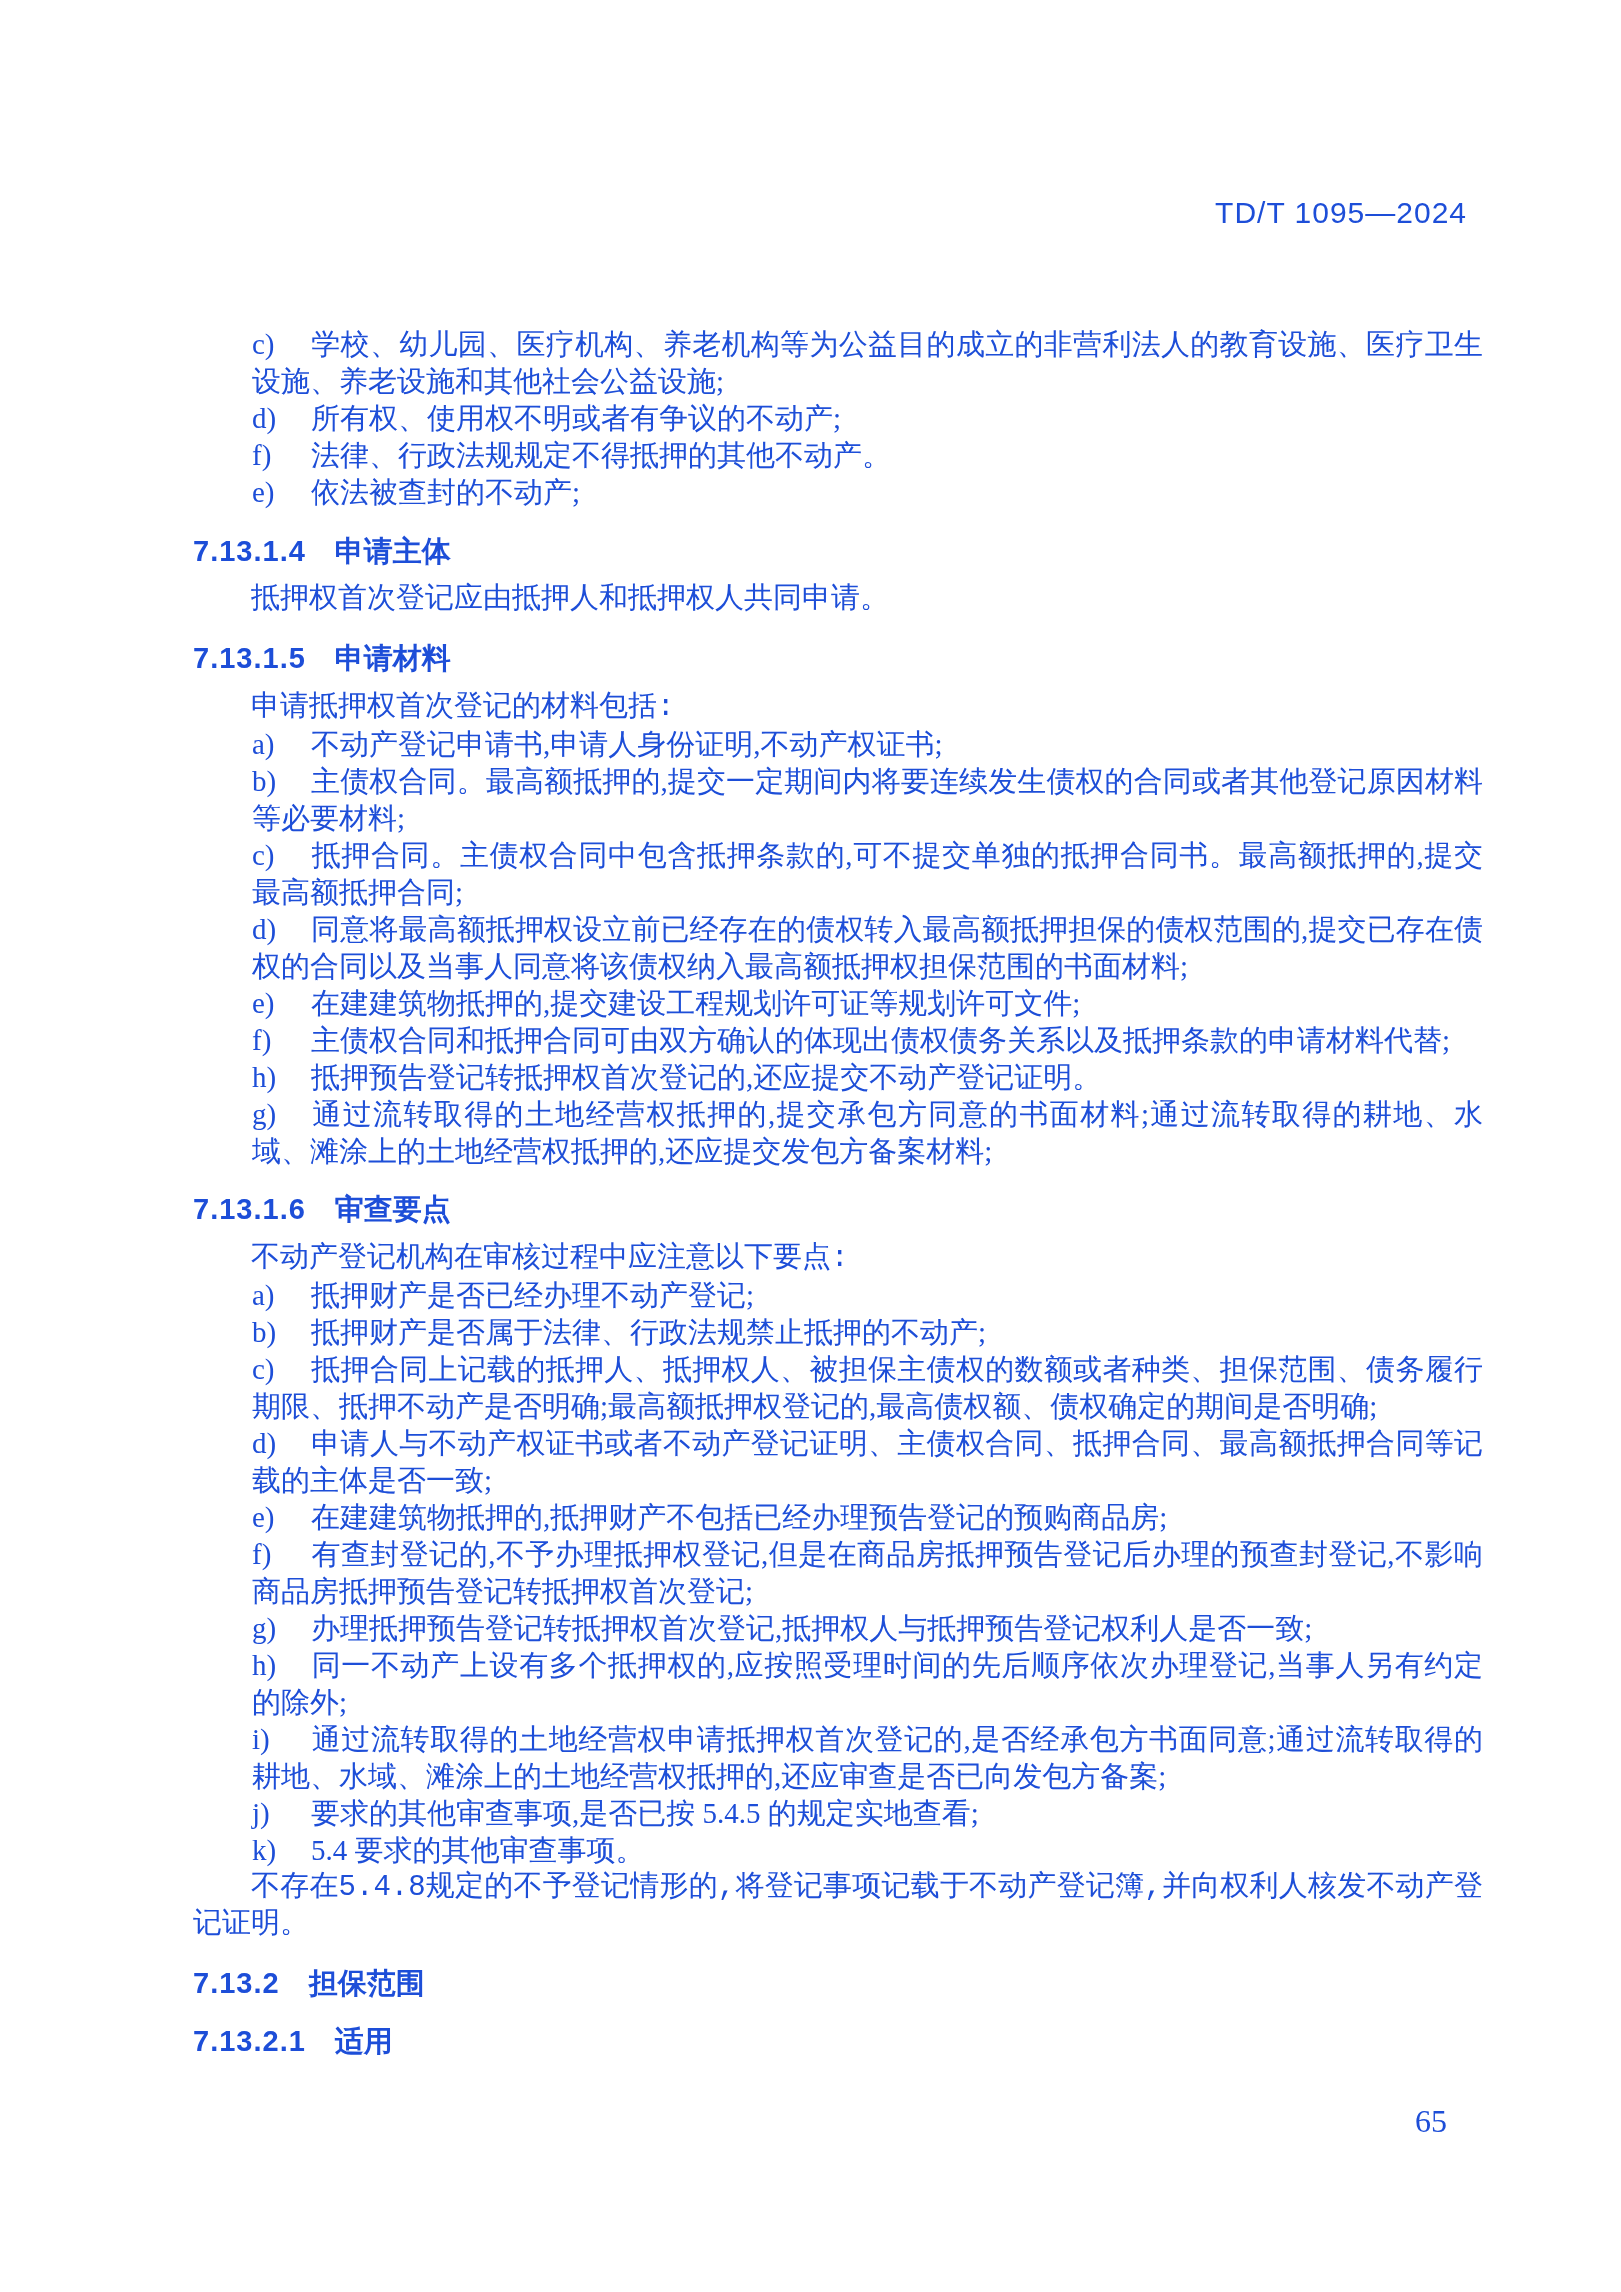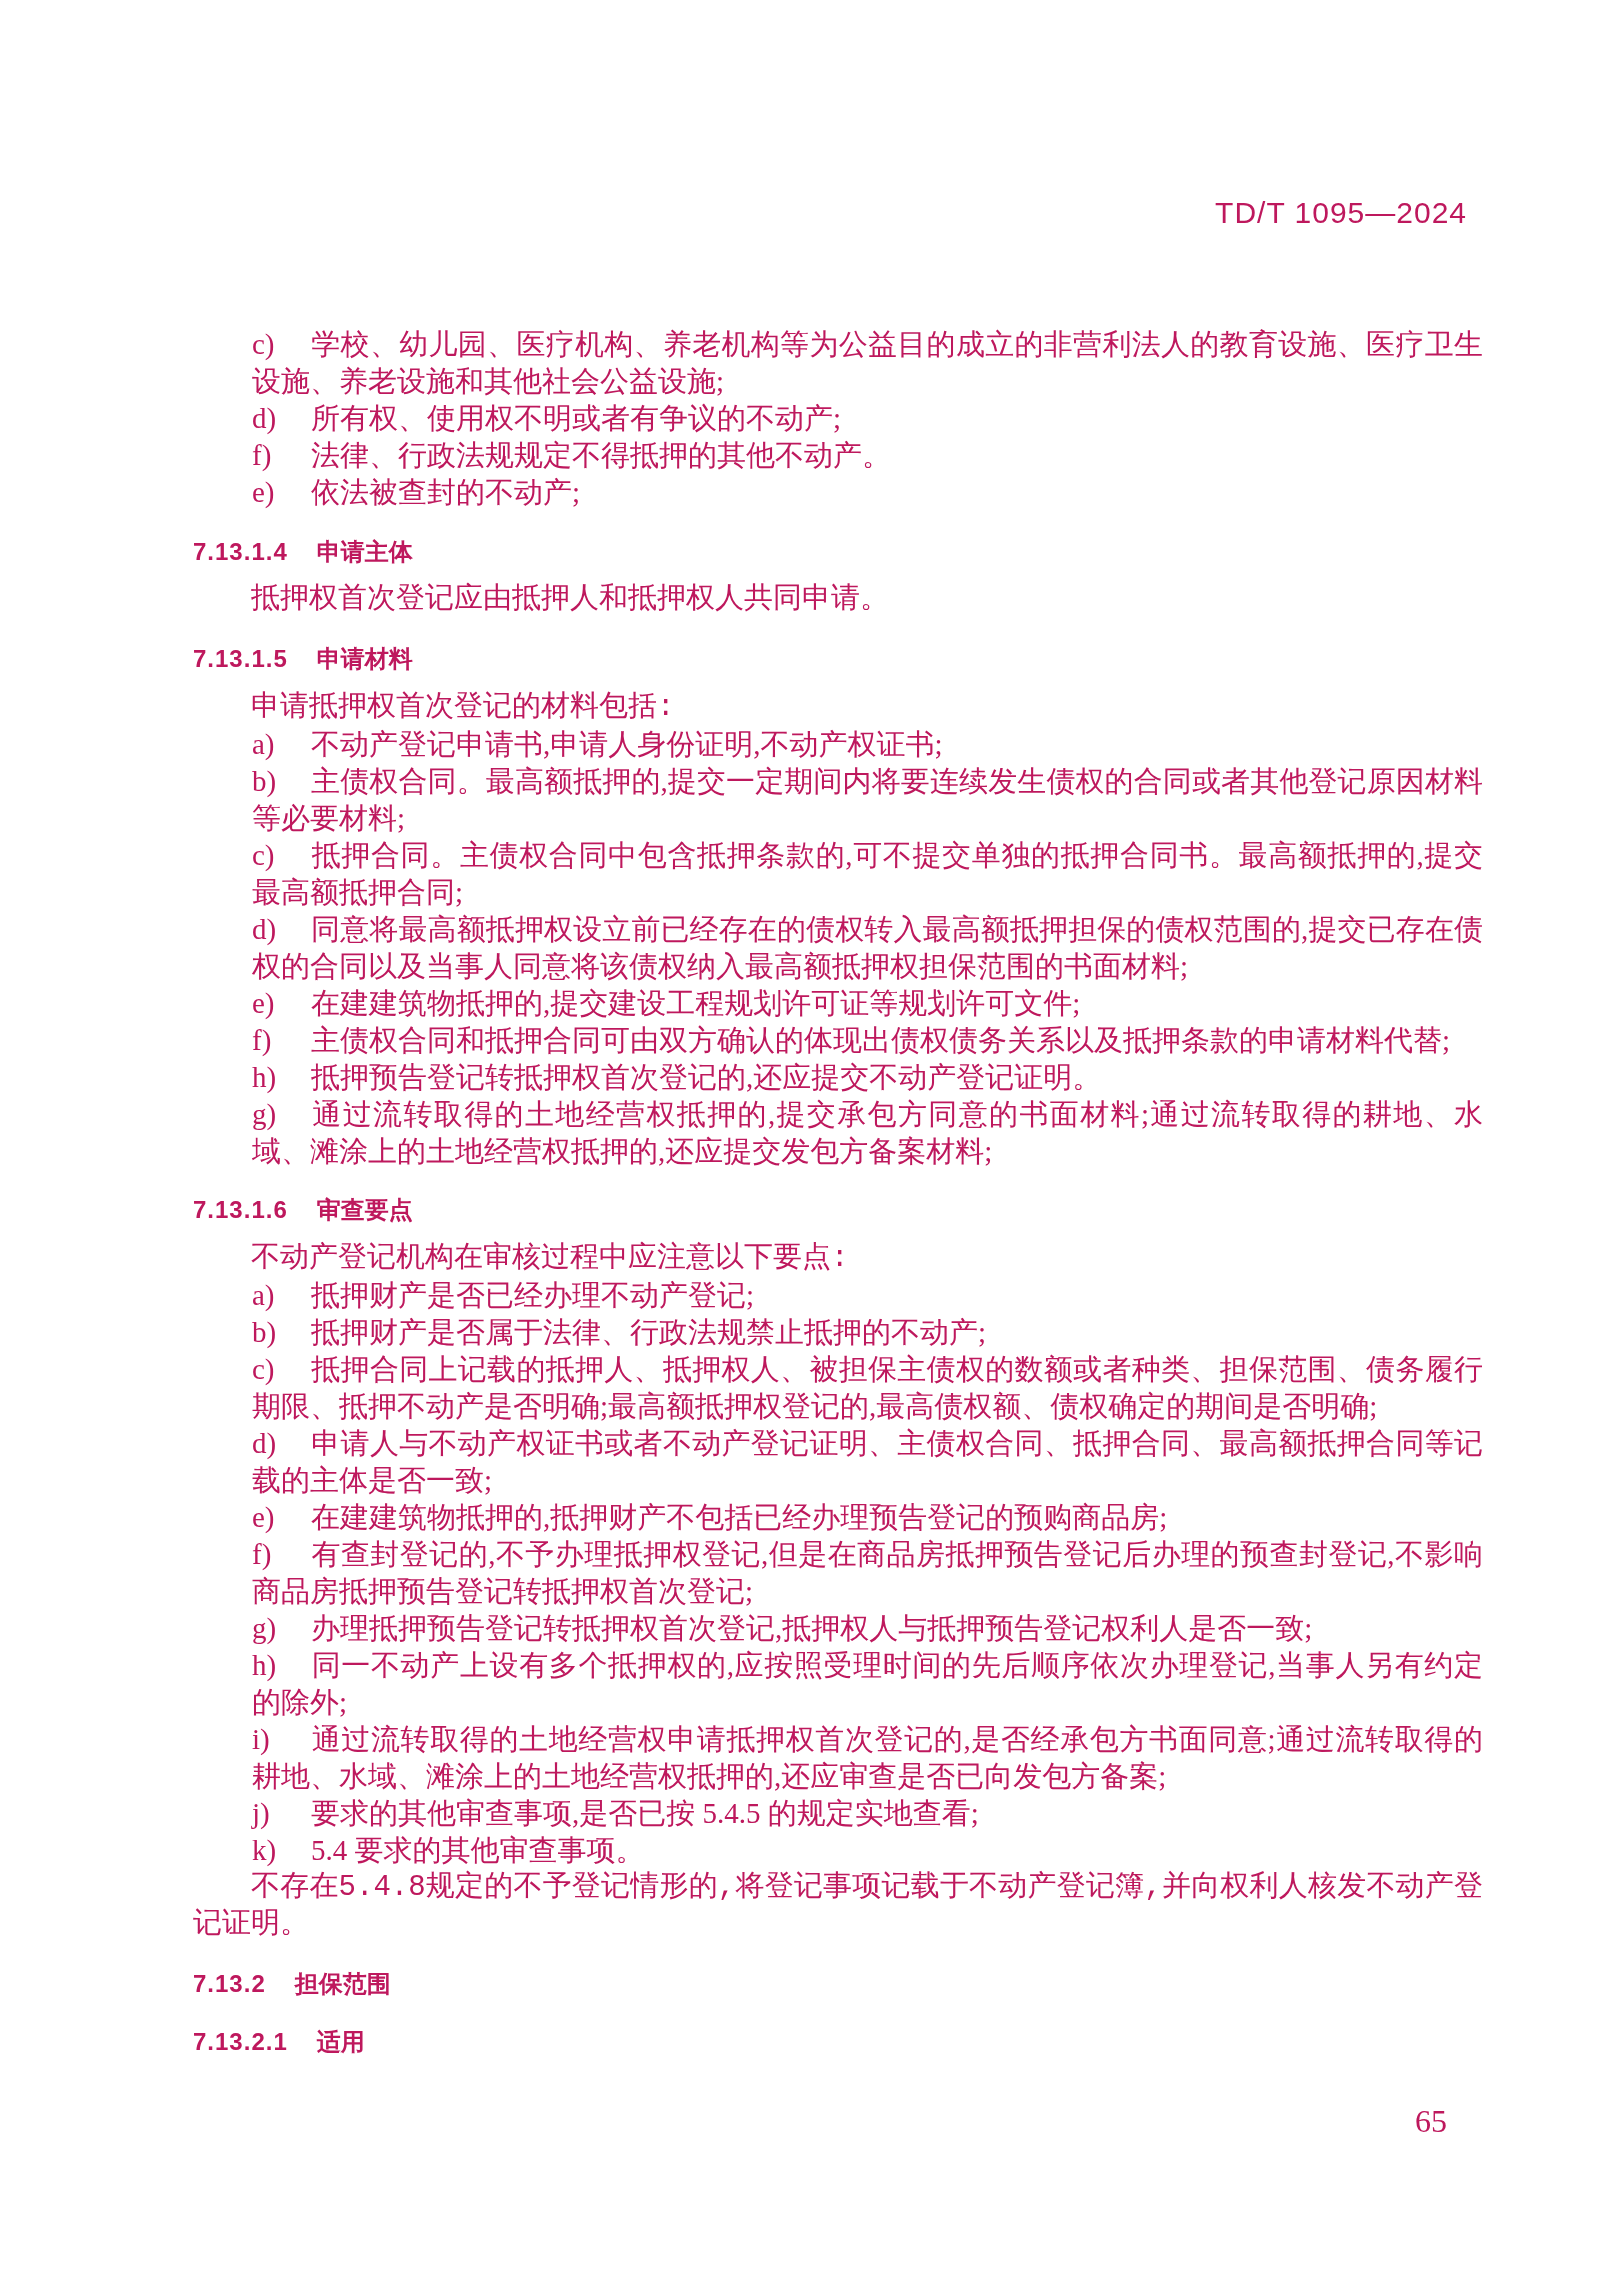--- a/index.html
+++ b/index.html
@@ -6,21 +6,21 @@
     margin: 0;
     padding: 0;
     background: #888;
   }
   .page {
     position: relative;
     width: 1621px;
     height: 2293px;
     margin: 0 auto;
     background: #ffffff;
-    color: #be185d;
+    color: #1d4ed8;
     font-family: "Liberation Serif", "DejaVu Serif", serif;
     font-size: 29px;
     line-height: 37px;
     overflow: hidden;
   }
   .doc-code {
     position: absolute;
     top: 194px;
     right: 154px;
     font-family: "Liberation Sans", "DejaVu Sans", sans-serif;
@@ -31,21 +31,21 @@
   }
   .content {
     position: absolute;
     left: 193px;
     right: 138px;
     top: 326px;
   }
   .sec {
     font-family: "Liberation Sans", "DejaVu Sans", sans-serif;
     font-weight: bold;
-    font-size: 24px;
+    font-size: 29px;
     line-height: 37px;
     margin: 21.6px 0 11.8px 0;
     white-space: nowrap;
   }
   .sec-num {
     display: inline-block;
     margin-right: 29px;
     letter-spacing: 1px;
   }
   .para {

